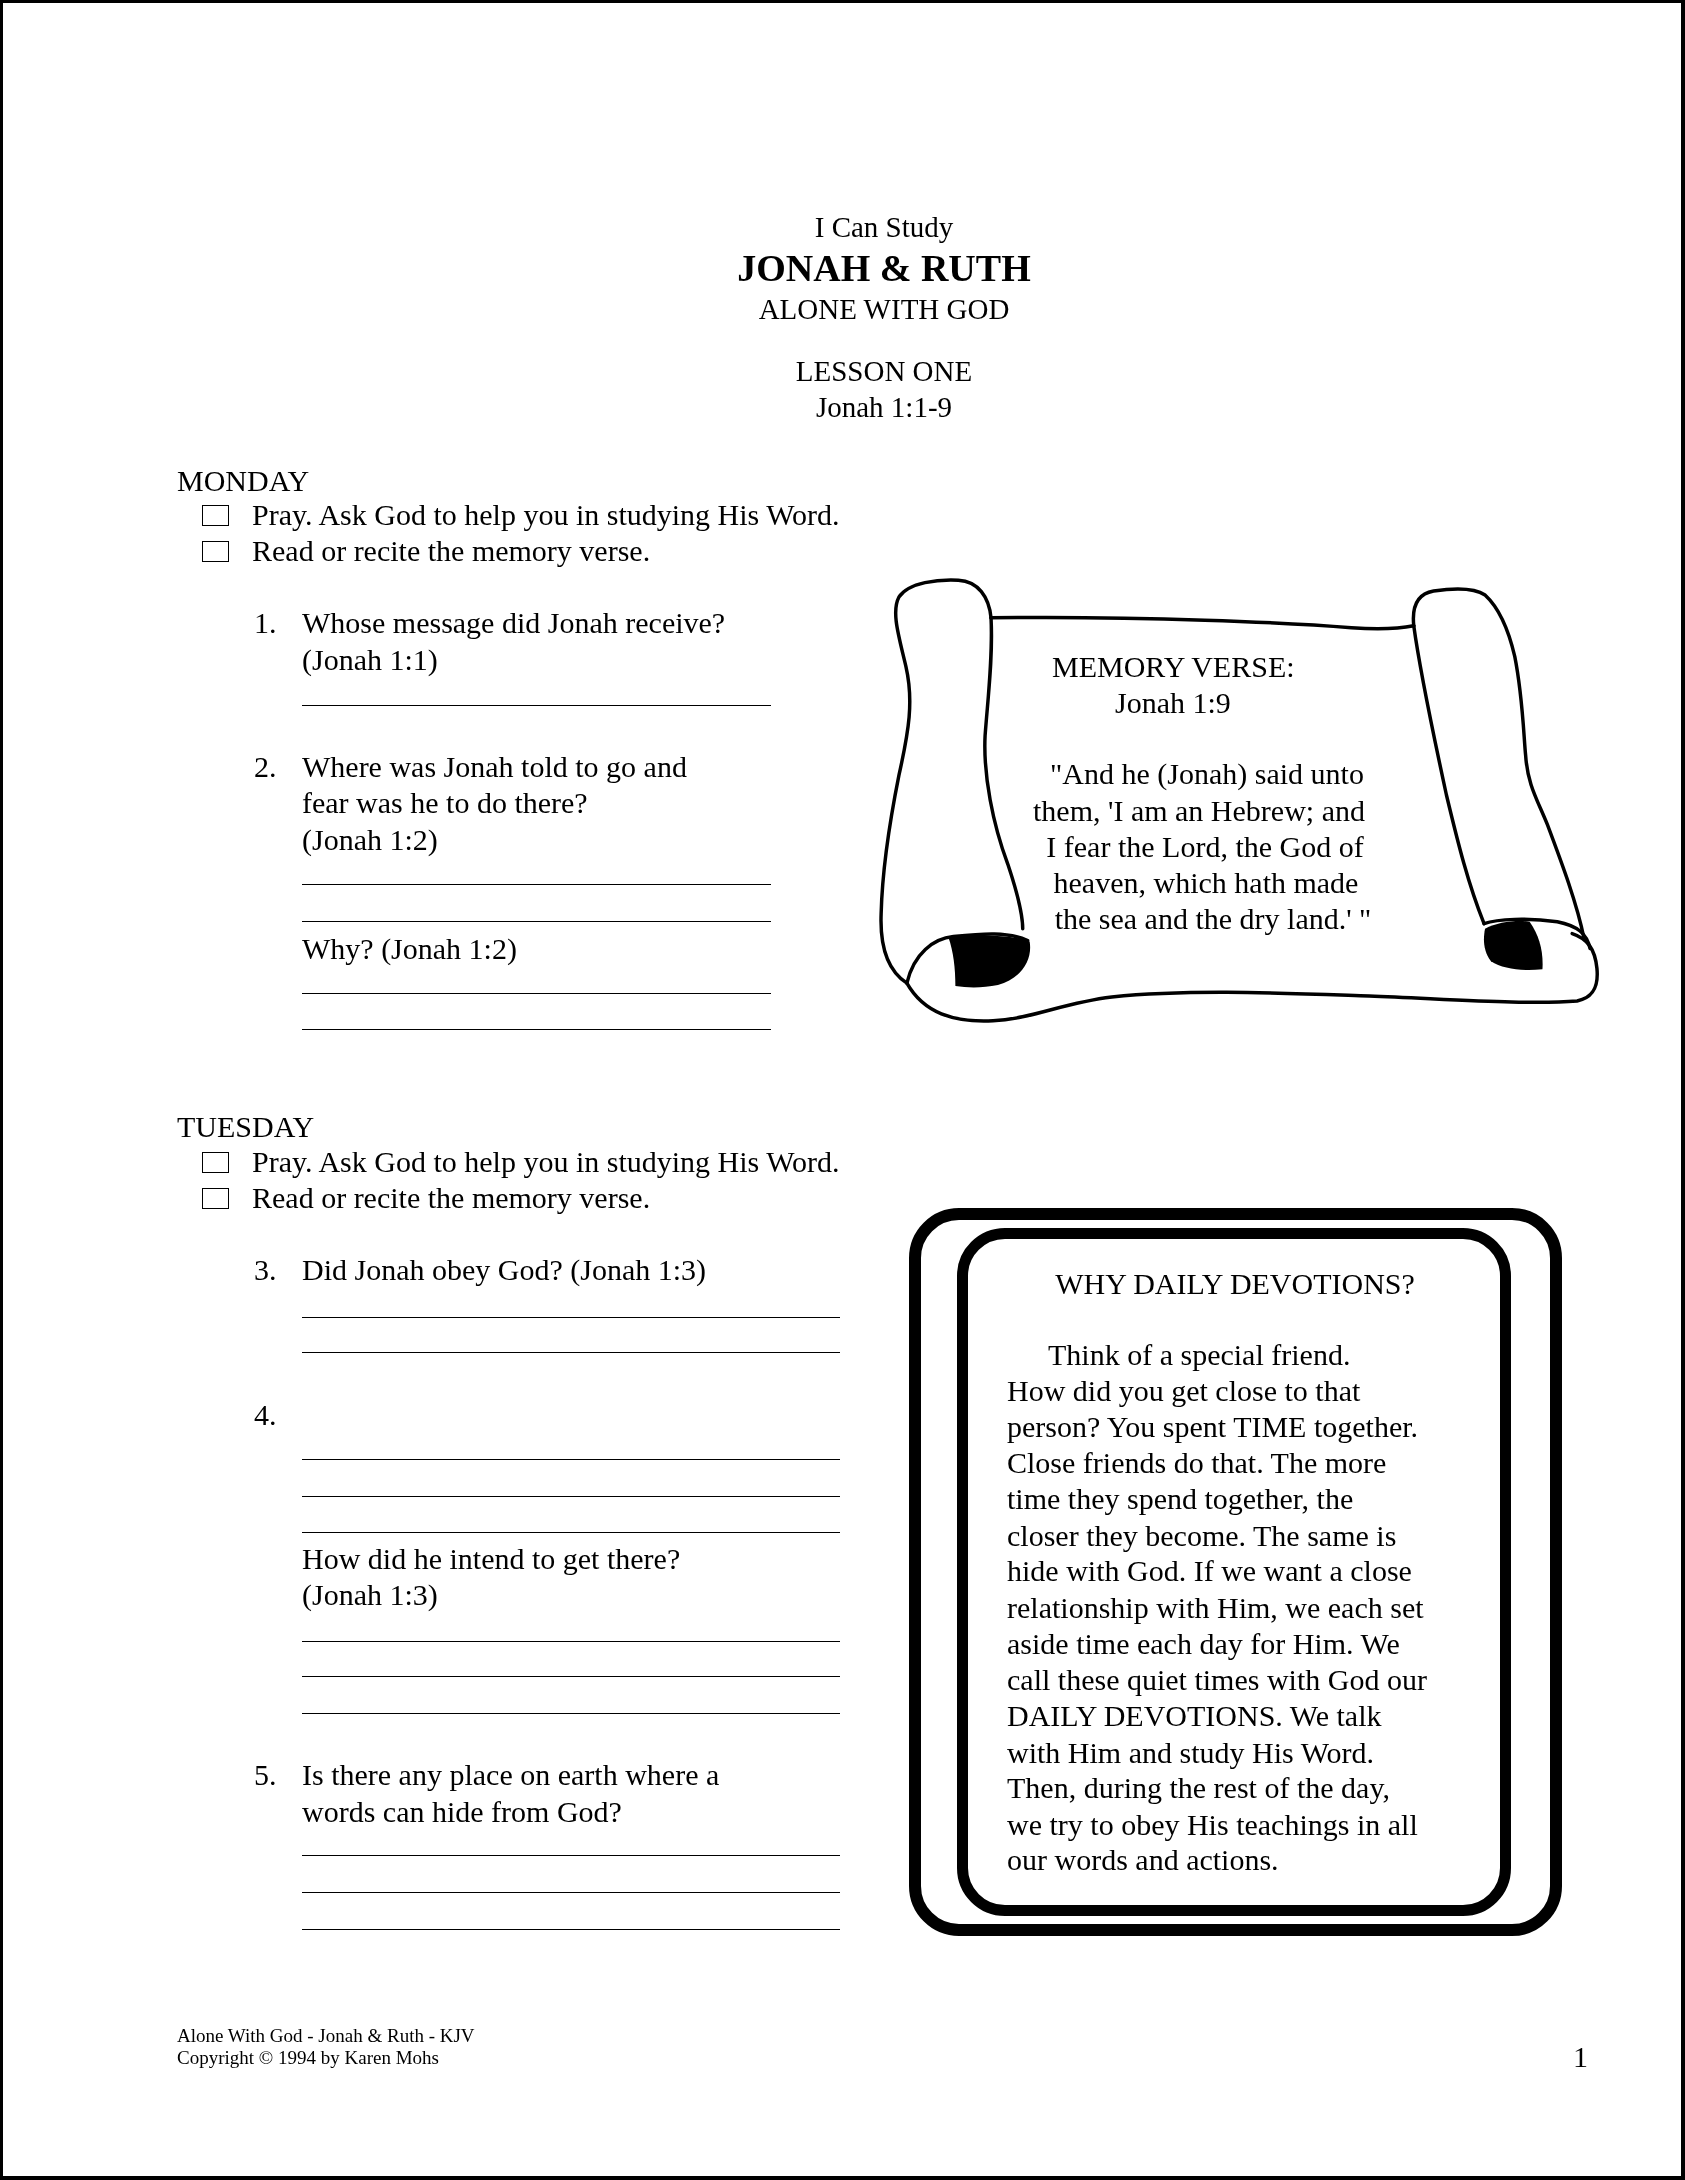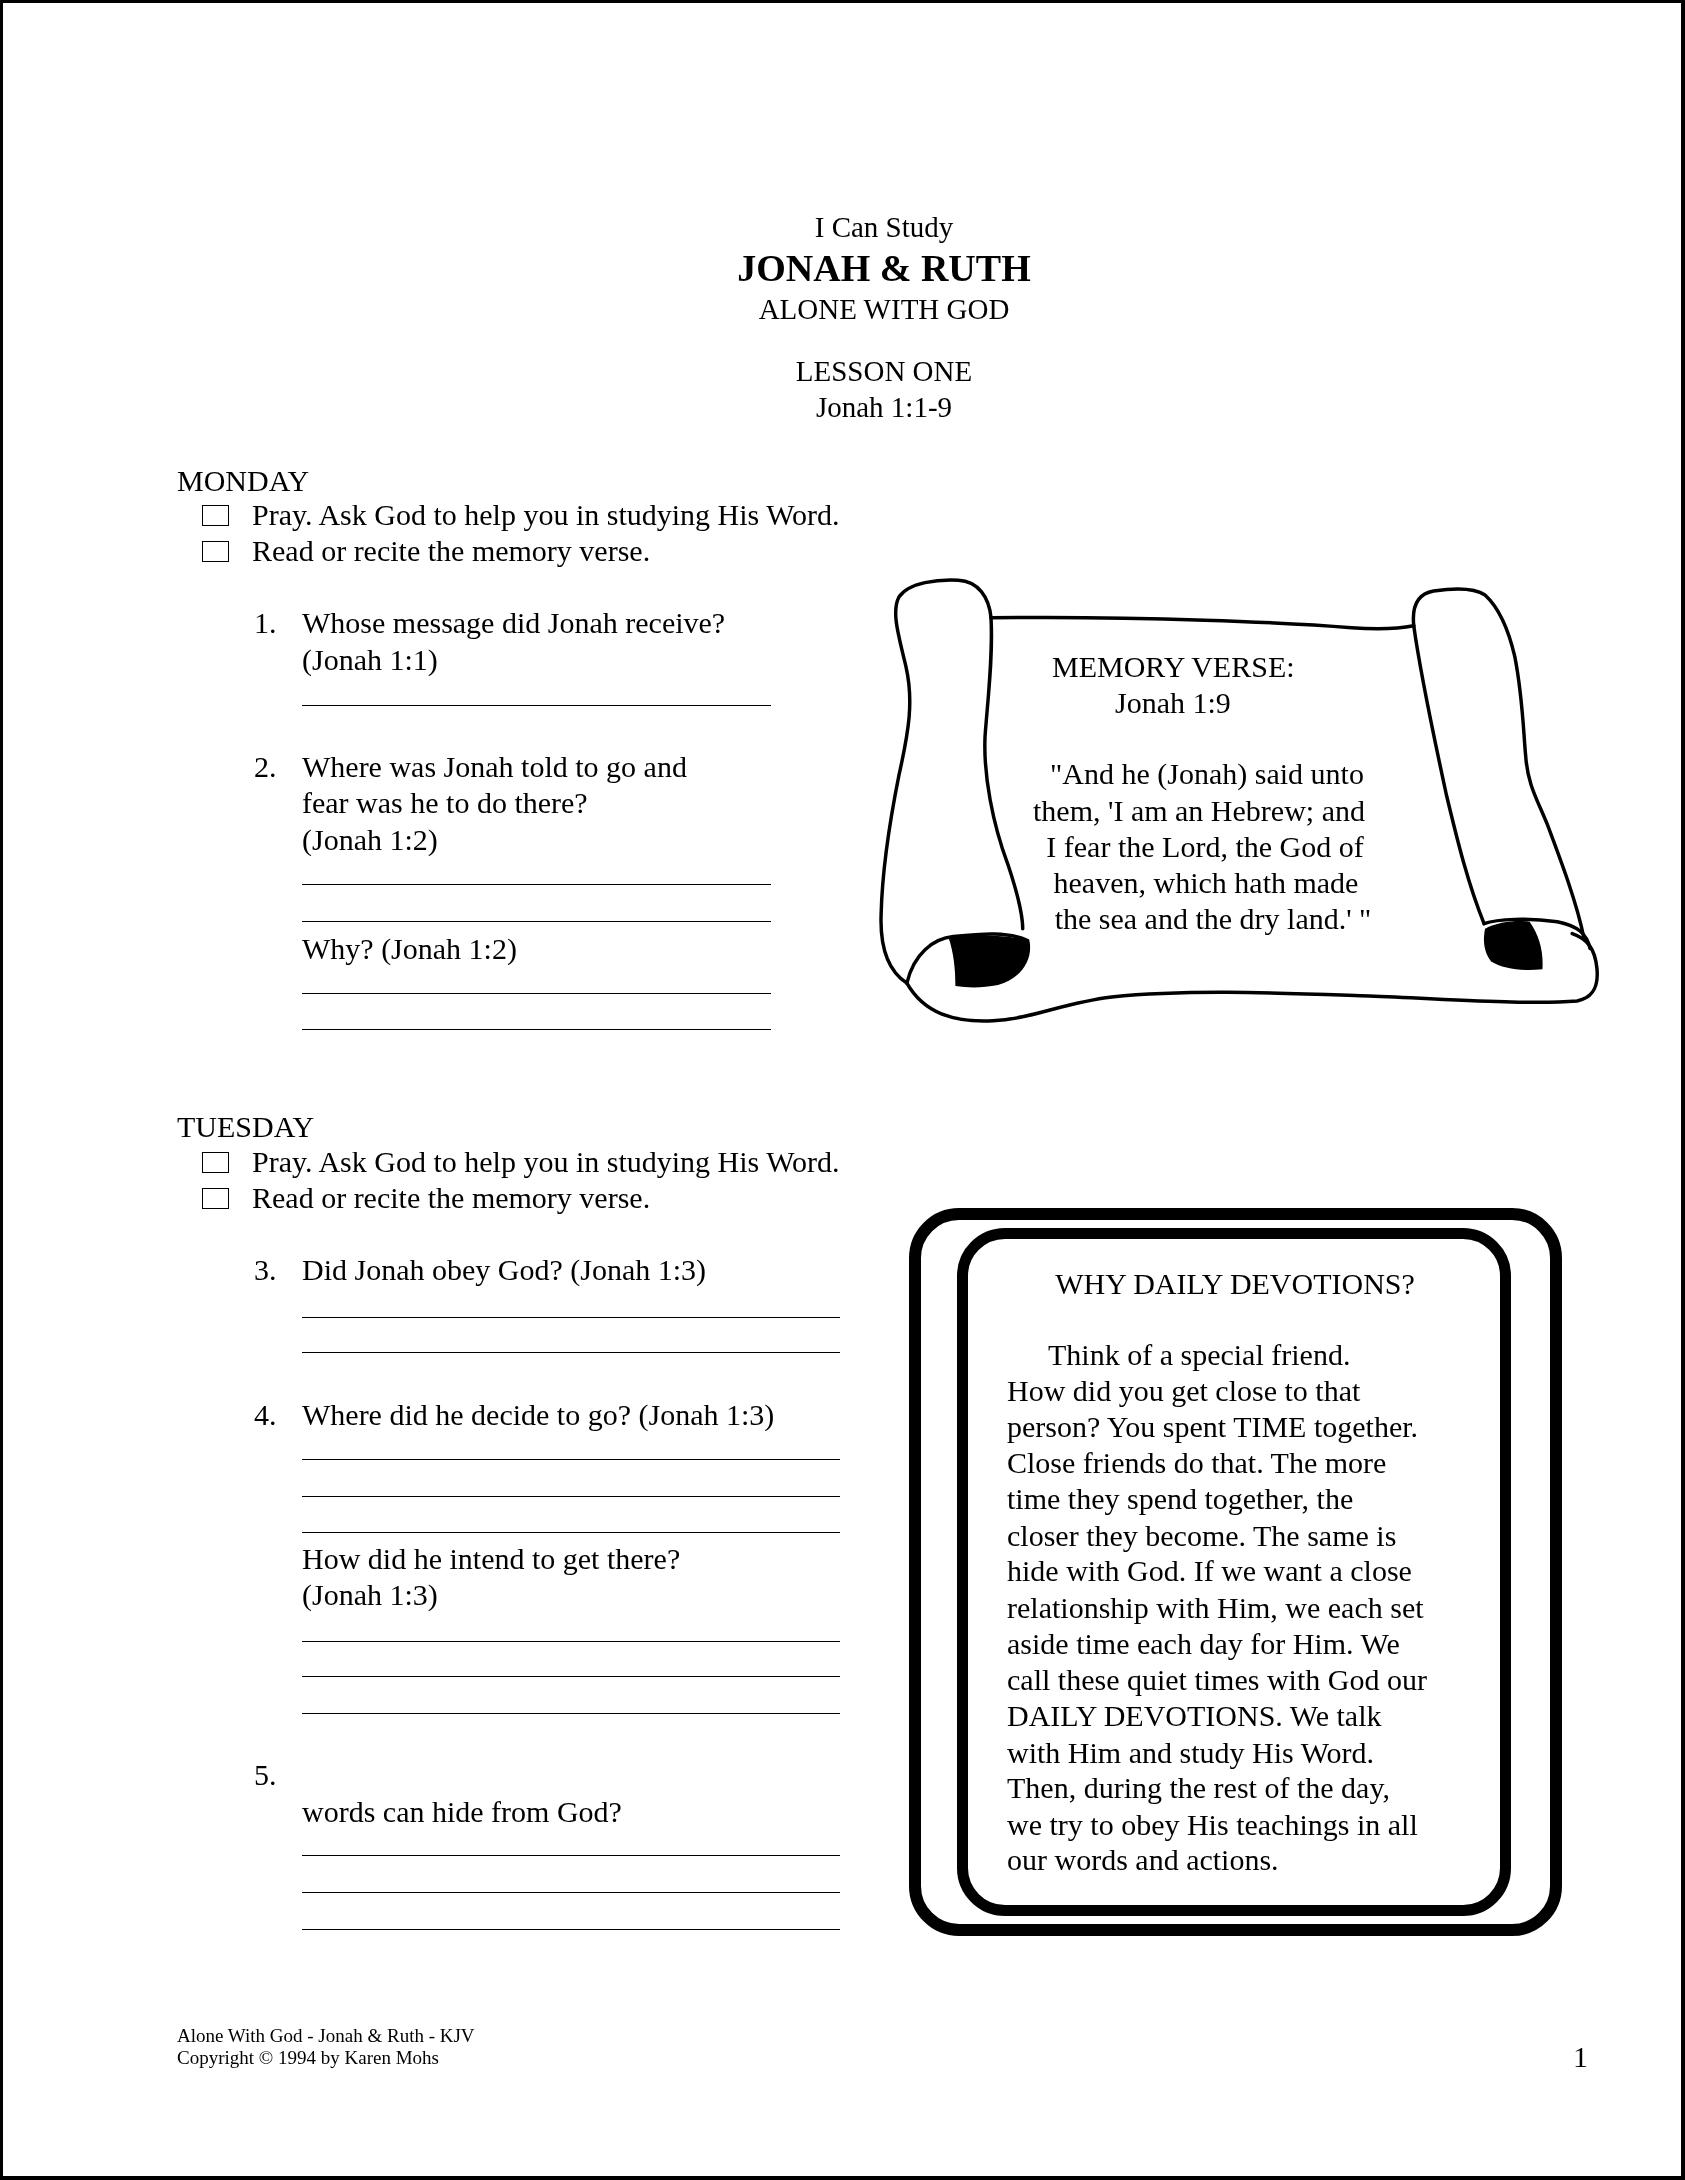--- a/index.html
+++ b/index.html
@@ -110,32 +110,32 @@
   <div class="abs body" style="left:249px; top:1141px;">Pray.  Ask God to help you in studying His Word.</div>
   <div class="checkbox" style="left:199px; top:1185px;"></div>
   <div class="abs body" style="left:249px; top:1177px;">Read or recite the memory verse.</div>
 
   <div class="abs body" style="left:251px; top:1249px;">3.</div>
   <div class="abs body" style="left:299px; top:1249px;">Did Jonah obey God?  (Jonah 1:3)</div>
   <div class="answer-line" style="left:299px; top:1314px; width:538px;"></div>
   <div class="answer-line" style="left:299px; top:1349px; width:538px;"></div>
 
   <div class="abs body" style="left:251px; top:1394px;">4.</div>
-  <div class="abs body" style="left:299px; top:1394px;">Where did he decide to go?  (Jonah 1:3)</div>
   <div class="answer-line" style="left:299px; top:1456px; width:538px;"></div>
   <div class="answer-line" style="left:299px; top:1493px; width:538px;"></div>
   <div class="answer-line" style="left:299px; top:1529px; width:538px;"></div>
 
   <div class="abs body" style="left:299px; top:1538px;">How did he intend to get there?</div>
   <div class="abs body" style="left:299px; top:1574px;">(Jonah 1:3)</div>
   <div class="answer-line" style="left:299px; top:1638px; width:538px;"></div>
   <div class="answer-line" style="left:299px; top:1673px; width:538px;"></div>
   <div class="answer-line" style="left:299px; top:1710px; width:538px;"></div>
 
   <div class="abs body" style="left:251px; top:1754px;">5.</div>
+  <div class="abs body" style="left:299px; top:1754px;">Is there any place on earth where a</div>
   <div class="abs body" style="left:299px; top:1791px;">words can hide from God?</div>
   <div class="answer-line" style="left:299px; top:1852px; width:538px;"></div>
   <div class="answer-line" style="left:299px; top:1889px; width:538px;"></div>
   <div class="answer-line" style="left:299px; top:1926px; width:538px;"></div>
 
   <div class="outer-box"></div>
   <div class="inner-box"></div>
   <div class="abs center dev-title" style="left:1232px; top:1264px;">WHY DAILY DEVOTIONS?</div>
 
   <div>

